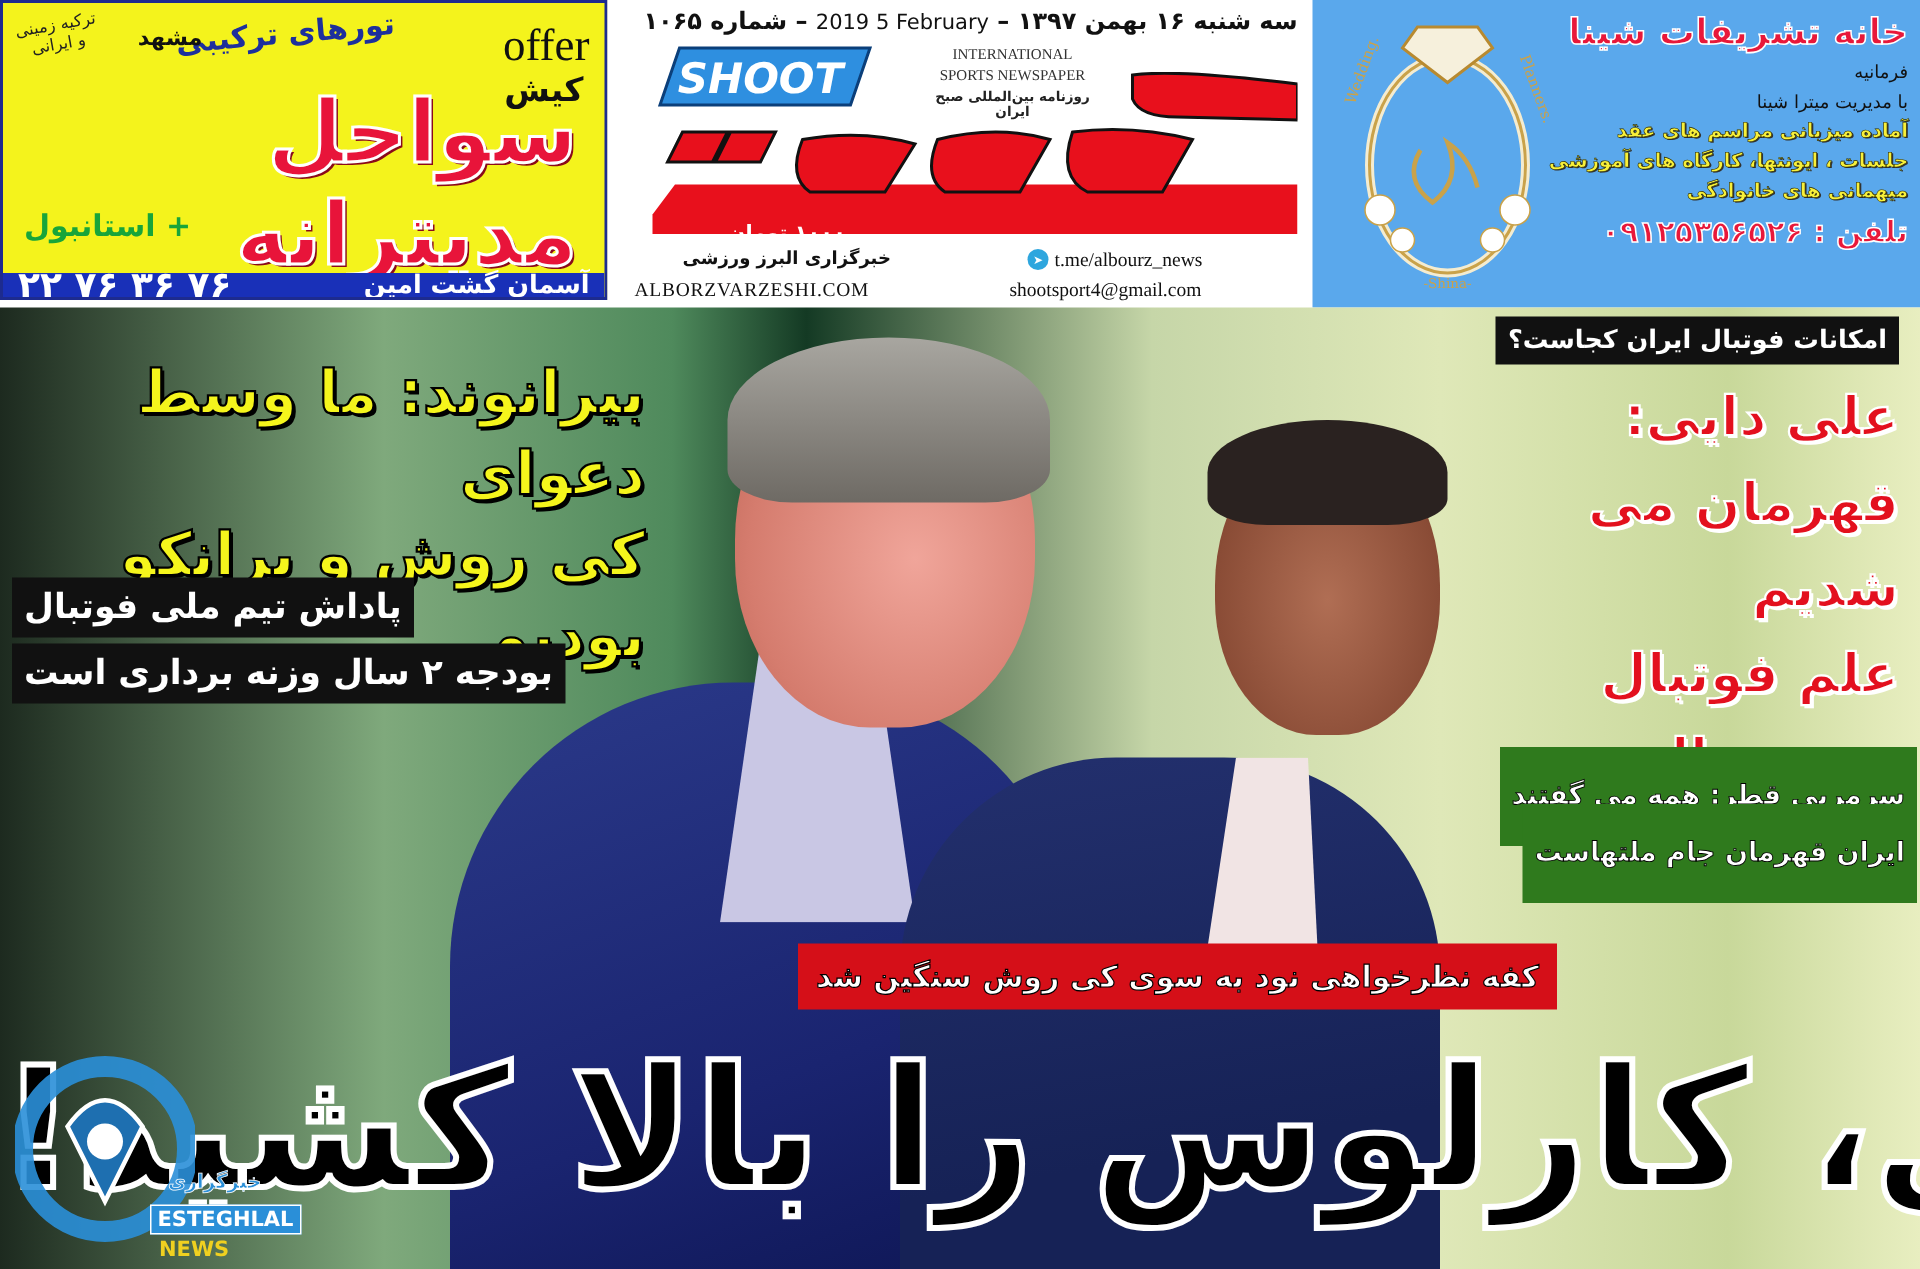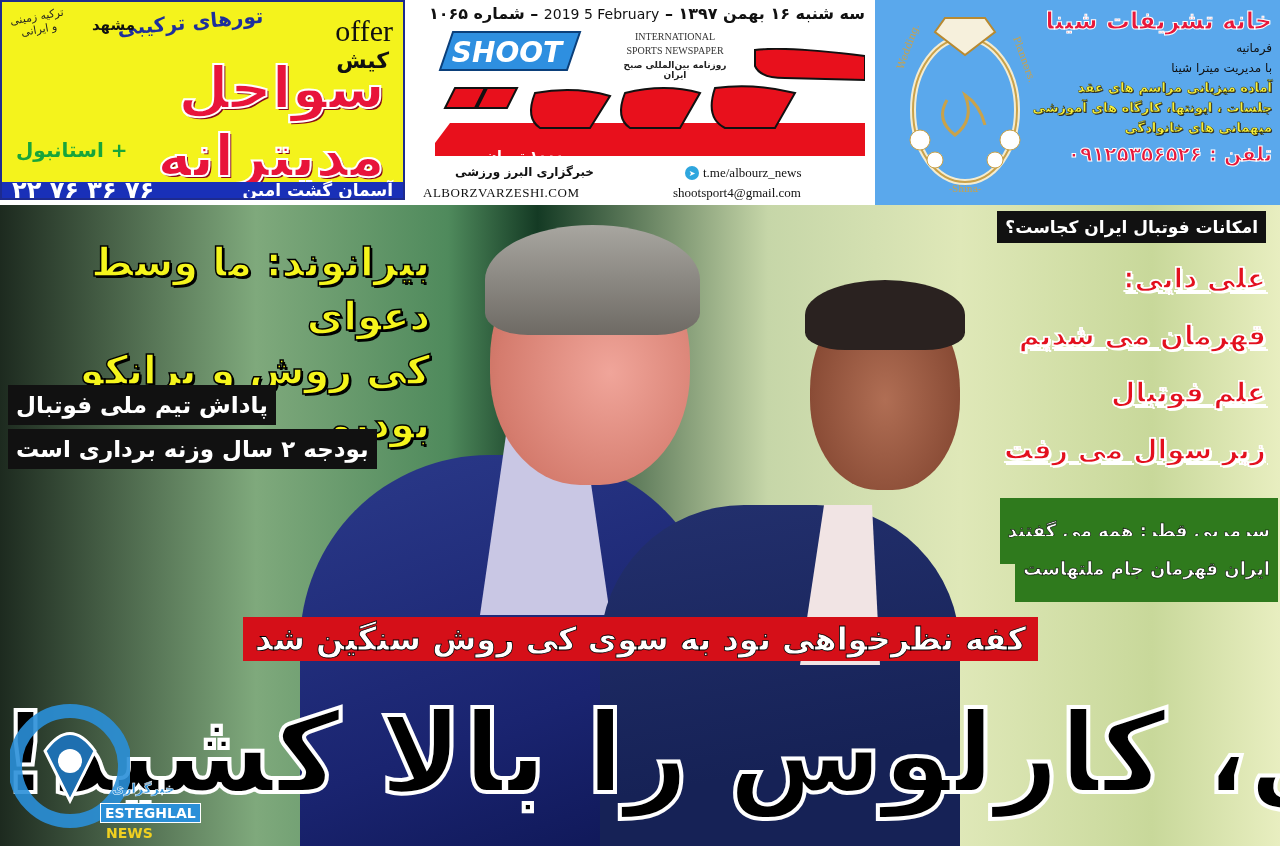--- a/index.html
+++ b/index.html
@@ -61,21 +61,21 @@
   .photo .hair-left { position: absolute; left: 485px; top: 20px; width: 215px; height: 110px; border-radius: 50% 50% 20% 20%; background: linear-gradient(180deg, #a8a6a0, #6e6a64); }
   .photo .head-right { position: absolute; left: 810px; top: 85px; width: 150px; height: 200px; border-radius: 50% 50% 45% 45%; background: radial-gradient(ellipse at 50% 55%, #b06e54 0%, #8a4c36 70%, #6a3624 100%); }
   .photo .hair-right { position: absolute; left: 805px; top: 75px; width: 160px; height: 70px; border-radius: 50% 50% 25% 25%; background: #2a2220; }
 
   .kicker-box { position: absolute; background: #111; color: #fff; font-weight: bold; direction: rtl; padding: 2px 8px; white-space: nowrap; }
   .green-box { position: absolute; background: #2f7a1d; color: #fff; font-weight: bold; direction: rtl; padding: 18px 8px; white-space: nowrap; -webkit-text-stroke: 0.6px #000; }
   .red-box { position: absolute; background: #d50f18; color: #fff; font-weight: bold; direction: rtl; padding: 2px 12px; white-space: nowrap; -webkit-text-stroke: 0.8px #000; }
 
   .story-yellow { position: absolute; left: 10px; top: 30px; width: 420px; text-align: right; direction: rtl; font-size: 40px; font-weight: bold; line-height: 54px; color: #f5f51c; -webkit-text-stroke: 1.5px #000; text-shadow: 2px 2px 0 #000; }
   .story-blue { position: absolute; left: 10px; top: 290px; width: 330px; text-align: right; direction: rtl; font-size: 38px; font-weight: bold; line-height: 52px; color: #1d4fe8; -webkit-text-stroke: 1.5px #fff; text-shadow: 2px 2px 0 #fff; }
-  .story-red { position: absolute; right: 14px; top: 45px; width: 300px; text-align: right; direction: rtl; font-size: 28px; font-weight: bold; line-height: 57px; color: #e3101e; -webkit-text-stroke: 1.5px #fff; text-shadow: 2px 2px 0 #fff; text-decoration: underline; }
+  .story-red { position: absolute; right: 14px; top: 45px; width: 300px; text-align: right; direction: rtl; font-size: 36px; font-weight: bold; line-height: 57px; color: #e3101e; -webkit-text-stroke: 1.5px #fff; text-shadow: 2px 2px 0 #fff; }
 
   .main-headline { position: absolute; left: 0; right: 0; top: 455px; height: 186px; display: flex; justify-content: flex-end; align-items: center; padding-right: 8px; direction: rtl; font-size: 112px; font-weight: bold; color: #000; -webkit-text-stroke: 4px #fff; letter-spacing: -3px; white-space: nowrap; }
 
   .watermark { position: absolute; left: 10px; top: 468px; width: 200px; height: 150px; }
   .watermark .txt-fa { position: absolute; left: 102px; top: 108px; font-size: 13px; font-weight: bold; color: #2a8fd8; -webkit-text-stroke: 0.5px #fff; direction: rtl; }
   .watermark .txt-en { position: absolute; left: 90px; top: 130px; padding: 1px 4px; background: #2a8fd8; color: #fff; font-size: 14px; font-weight: bold; border: 1px solid #fff; }
   .watermark .txt-news { position: absolute; left: 96px; top: 152px; font-size: 14px; font-weight: bold; color: #f0d020; }
 </style>
 </head>
 <body>
@@ -183,21 +183,21 @@
   <div class="story-red">
     <div>علی دایی:</div>
     <div>قهرمان می شدیم</div>
     <div>علم فوتبال</div>
     <div>زیر سوال می رفت</div>
   </div>
 
   <div class="green-box" style="right:2px; top:293px; font-size:18px; line-height:30px;">سرمربی قطر: همه می گفتند</div>
   <div class="green-box" style="right:2px; top:331px; font-size:18px; line-height:30px;">ایران قهرمان جام ملتهاست</div>
 
-  <div class="red-box" style="right:242px; top:412px; font-size:32px; line-height:40px;">کفه نظرخواهی نود به سوی کی روش سنگین شد</div>
+  <div class="red-box" style="right:242px; top:424px; font-size:20px; line-height:40px;">کفه نظرخواهی نود به سوی کی روش سنگین شد</div>
   <div class="main-headline">عادل، کارلوس را بالا کشید!</div>
 
   <div class="watermark">
     <svg style="position:absolute; left:0; top:18px;" width="120" height="150" viewBox="0 0 120 150">
       <circle cx="60" cy="75" r="55" fill="none" stroke="#2a8fd8" stroke-width="14" opacity="0.9"></circle>
       <path d="M35,60 Q60,25 85,60 L60,110 Z" fill="#1e6fb0" stroke="#fff" stroke-width="3"></path>
       <circle cx="60" cy="70" r="12" fill="#fff"></circle>
     </svg>
     <div class="txt-fa">خبرگزاری</div>
     <div class="txt-en">ESTEGHLAL</div>

